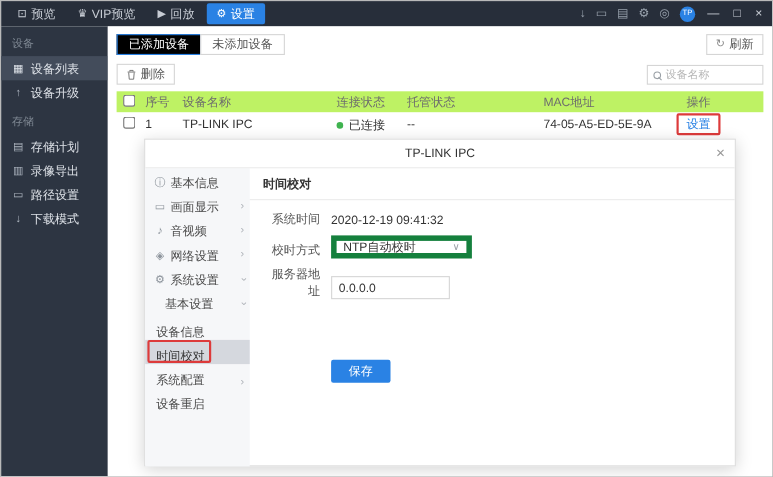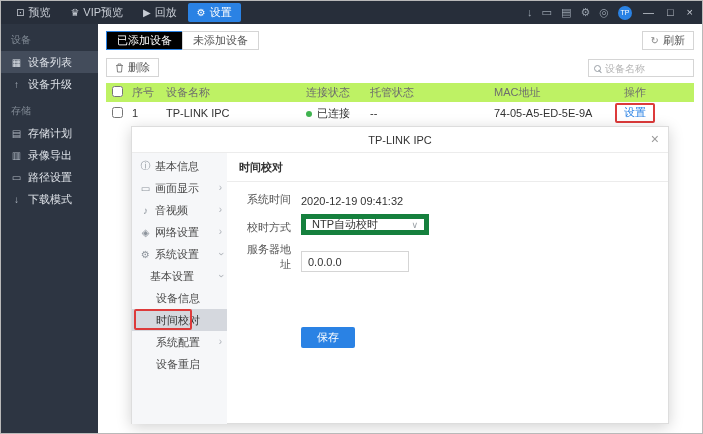--- a/index.html
+++ b/index.html
@@ -77,21 +77,21 @@
   .modal-close { position:absolute; right:9px; top:3px; font-size:14px; color:#9a9a9a;
                  cursor:pointer; line-height:1.4; }
   .modal-body { display:flex; height:271px; }
   .mmenu { width:95px; background:#f6f7f9; padding-top:2px; color:#4a4a4a; flex:none; }
   .mitem { position:relative; height:22px; display:flex; align-items:center; gap:4px;
            padding:0 5px 0 8px; cursor:pointer; white-space:nowrap; }
   .mitem .micon { font-size:10px; color:#8d949c; width:11px; text-align:center; }
   .mitem .chev { margin-left:auto; color:#b0b4ba; font-size:10px; line-height:1; }
   .chev.down { transform:rotate(90deg); }
   .mitem.lvl1 { padding-left:18px; }
-  .mitem.lvl2 { padding-left:24px; }
+  .mitem.lvl2 { padding-left:10px;align-items:flex-end; }
   .mitem.selected { background:#d5d8de; color:#333; }
   .annot-box { position:absolute; left:2px; top:0; width:58px; height:21px;
                border:2px solid #dd3b3b; border-radius:2px; pointer-events:none; }
 
   .mcontent { flex:1; position:relative; }
   .mcontent-title { padding:7px 12px 6px; border-bottom:1px solid #ececec; color:#333;
                     font-weight:bold; }
   .form { padding:10px 0 0 12px; }
   .frow { display:flex; align-items:flex-end; margin-bottom:7px; }
   .flabel { width:52px; text-align:right; color:#555; flex:none; margin-right:10px; }

